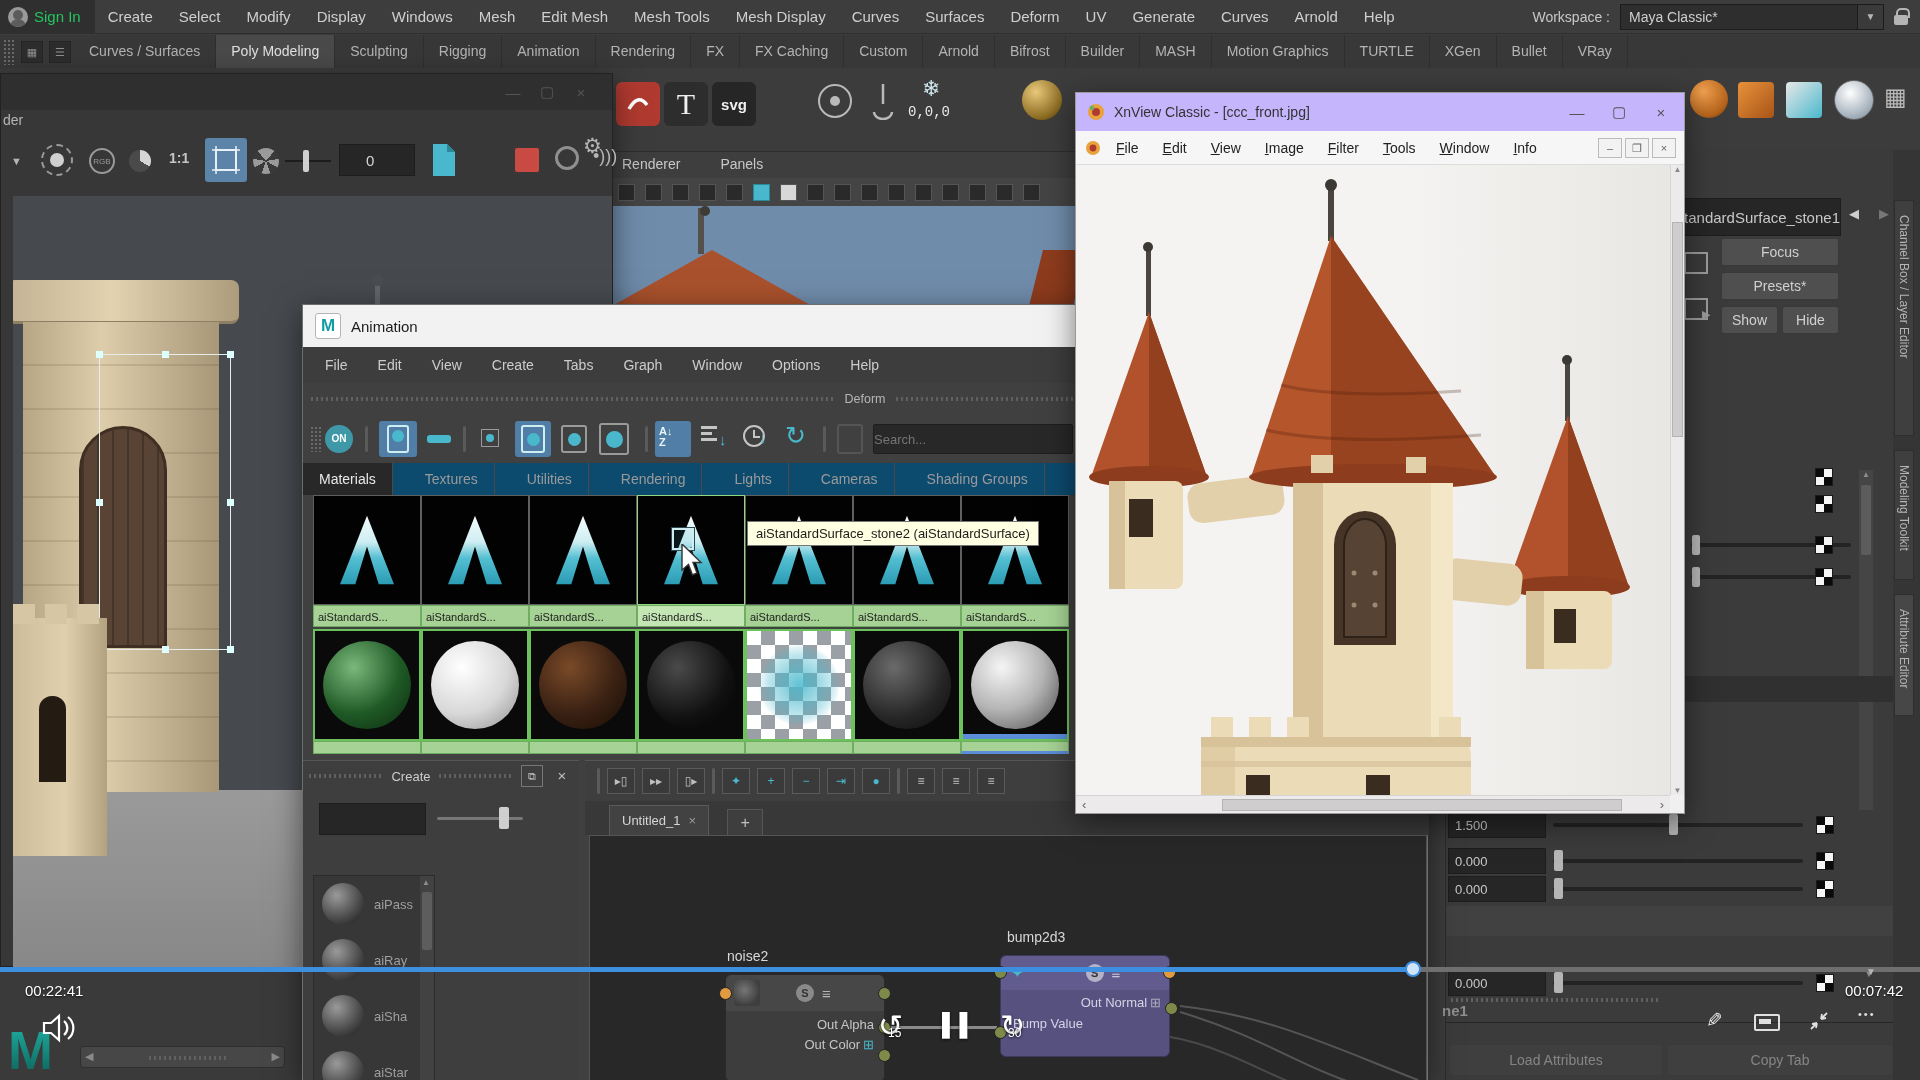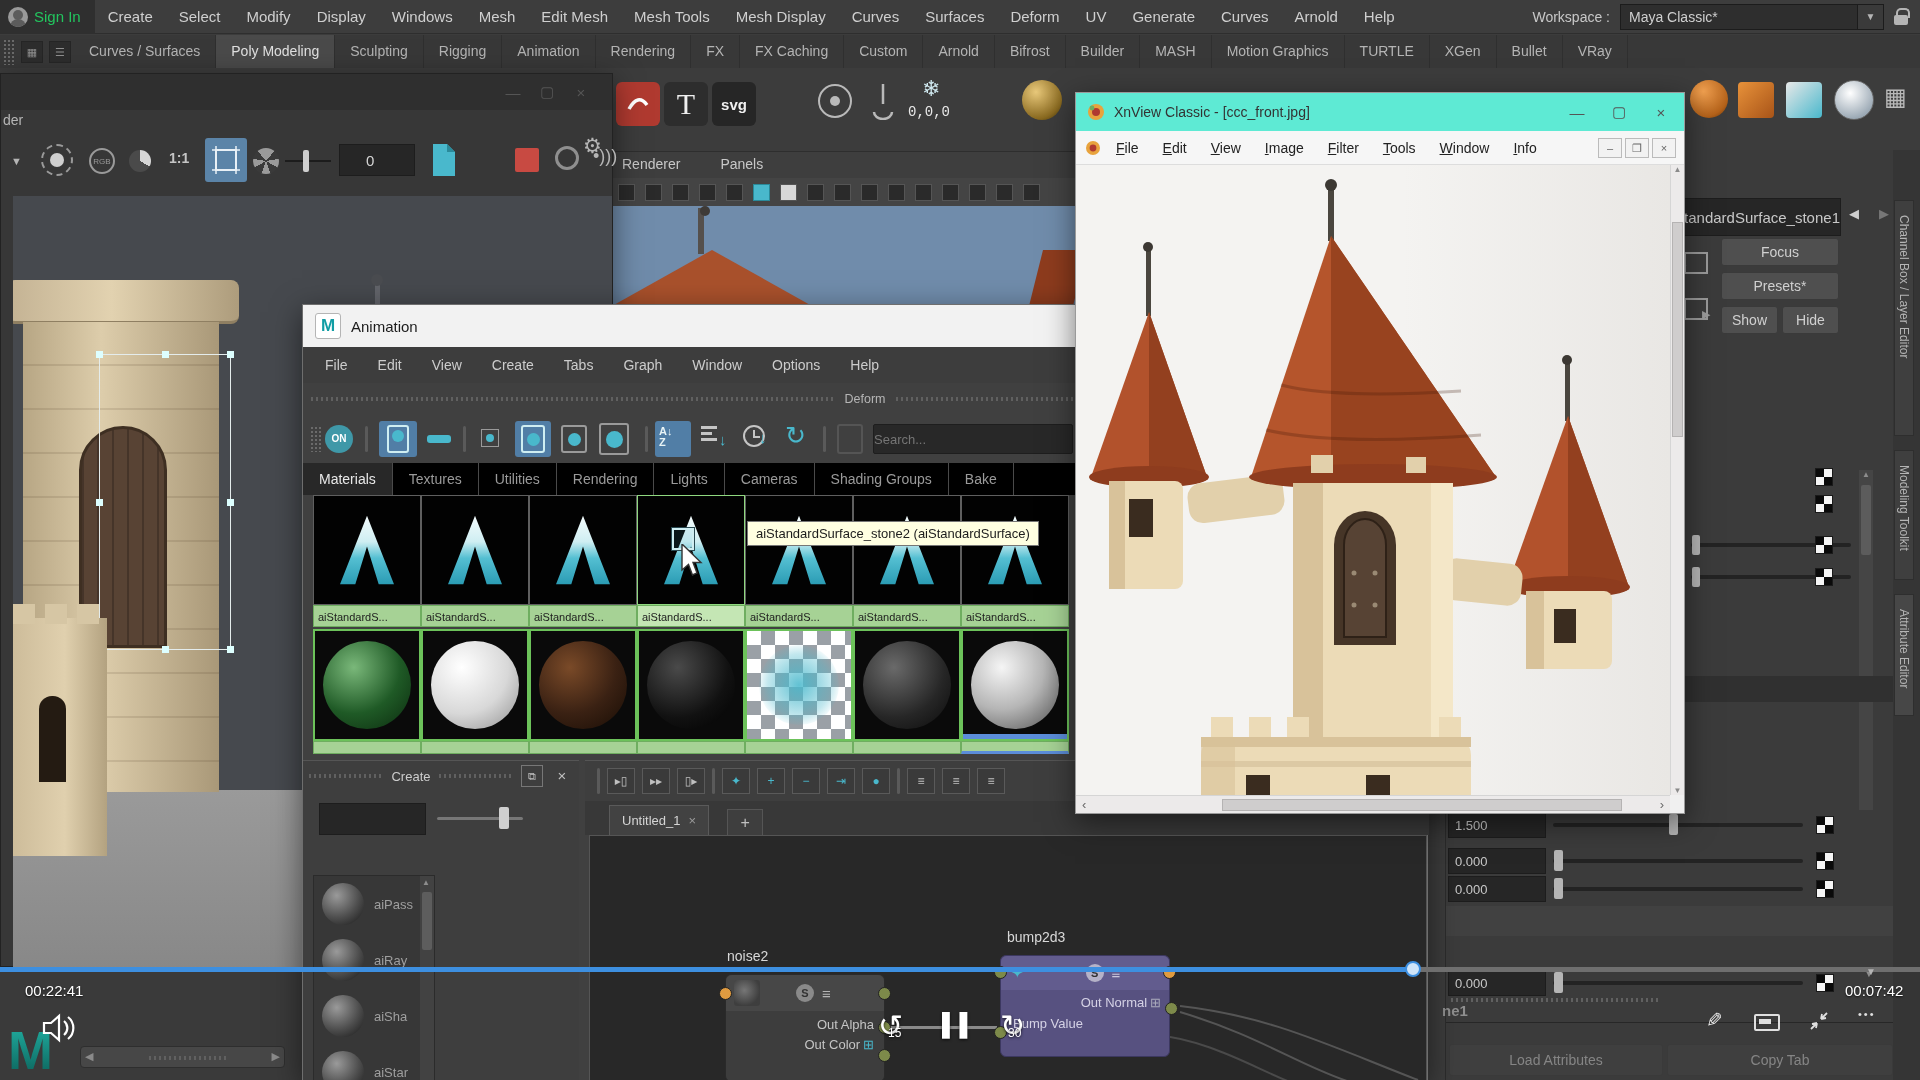--- a/index.html
+++ b/index.html
@@ -71,21 +71,21 @@
   .ne-ic{width:28px;height:26px;border:1px solid #5a5a5a;background:#3a3a3a;color:#c0c0c0;font-size:12px;display:flex;align-items:center;justify-content:center;}
   .teal{color:#49b8cc;}
   #ne-canvas{background:#282828;border:1px solid #555;overflow:hidden;}
   .node{position:absolute;border-radius:6px;font-size:13px;color:#c5c5c5;}
   .port{position:absolute;width:13px;height:13px;border-radius:50%;border:1px solid #222;}
   .port.olive{background:#7d8a4a;}
   .port.orange{background:#e09b40;}
   .nbadge{width:18px;height:18px;border-radius:50%;background:#8a8a8a;color:#333;font-size:11px;font-weight:bold;text-align:center;line-height:18px;}
   
   #xnview{left:1075px;top:92px;width:610px;height:722px;background:#f0f0f0;z-index:30;border:1px solid #9a9a9a;}
-  #xn-title{left:0;top:0;width:608px;height:38px;background:#5eead4;display:flex;align-items:center;gap:8px;padding-left:10px;}
+  #xn-title{left:0;top:0;width:608px;height:38px;background:#c4b5fd;display:flex;align-items:center;gap:8px;padding-left:10px;}
   #xn-menus{left:0;top:38px;width:608px;height:34px;background:#f6f6f6;display:flex;align-items:center;gap:4px;padding-left:8px;border-bottom:1px solid #ddd;}
   .xn-menu{display:inline-block;color:#222;font-size:14px;padding:0 10px;}
   .xn-menu::first-letter{text-decoration:underline;}
   .mdi-btn{width:24px;height:20px;border:1px solid #bbb;background:#f2f2f2;color:#666;font-size:11px;text-align:center;line-height:18px;margin-left:3px;}
   #xn-img{left:0;top:72px;width:594px;height:630px;background:linear-gradient(90deg,#f4f3f1 55%,#e9e7e4);overflow:hidden;}
   #xn-vscroll{left:594px;top:72px;width:14px;height:630px;background:#eceaea;border-left:1px solid #d5d5d5;}
   #xn-hscroll{left:0;top:702px;width:594px;height:18px;background:#eceaea;border-top:1px solid #d5d5d5;display:flex;align-items:center;}
   
   #rightpanel{left:1445px;top:150px;width:475px;height:930px;background:#3b3b3b;border-left:1px solid #2c2c2c;z-index:5;}
   .btn{background:#4f4f4f;border:1px solid #3a3a3a;border-radius:3px;color:#d0d0d0;font-size:14px;display:flex;align-items:center;justify-content:center;}
@@ -423,21 +423,21 @@
           <div class="a" style="left:8px;top:3px;width:2px;height:8px;background:#c5c5c5;"></div>
           <div class="a" style="left:8px;top:9px;width:7px;height:2px;background:#c5c5c5;"></div>
           <span class="a teal" style="left:14px;top:2px;font-size:15px;">↓</span>
         </div>
       <div class="a teal" style="left:482px;top:6px;font-size:25px;">↻</div>
       <div class="sep a" style="left:520px;top:11px;"></div>
       <div class="a" style="left:534px;top:9px;width:26px;height:30px;border:2px solid #6a6a6a;border-radius:3px;opacity:.5;"></div>
       <input id="hs-search" class="a" style="left: 570px; top: 9px; width: 200px; height: 30px;" placeholder="Search...">
     </div>
 
-    <div class="a" style="left:0;top:158px;width:1124px;height:32px;background:#000000;display:flex;">
+    <div class="a" style="left:0;top:158px;width:1124px;height:32px;background:#0c4a6e;display:flex;gap:16px;">
       <span class="hs-tab active">Materials</span>
       <span class="hs-tab">Textures</span>
       <span class="hs-tab">Utilities</span>
       <span class="hs-tab">Rendering</span>
       <span class="hs-tab">Lights</span>
       <span class="hs-tab">Cameras</span>
       <span class="hs-tab">Shading Groups</span>
       <span class="hs-tab">Bake</span>
     </div>
 

